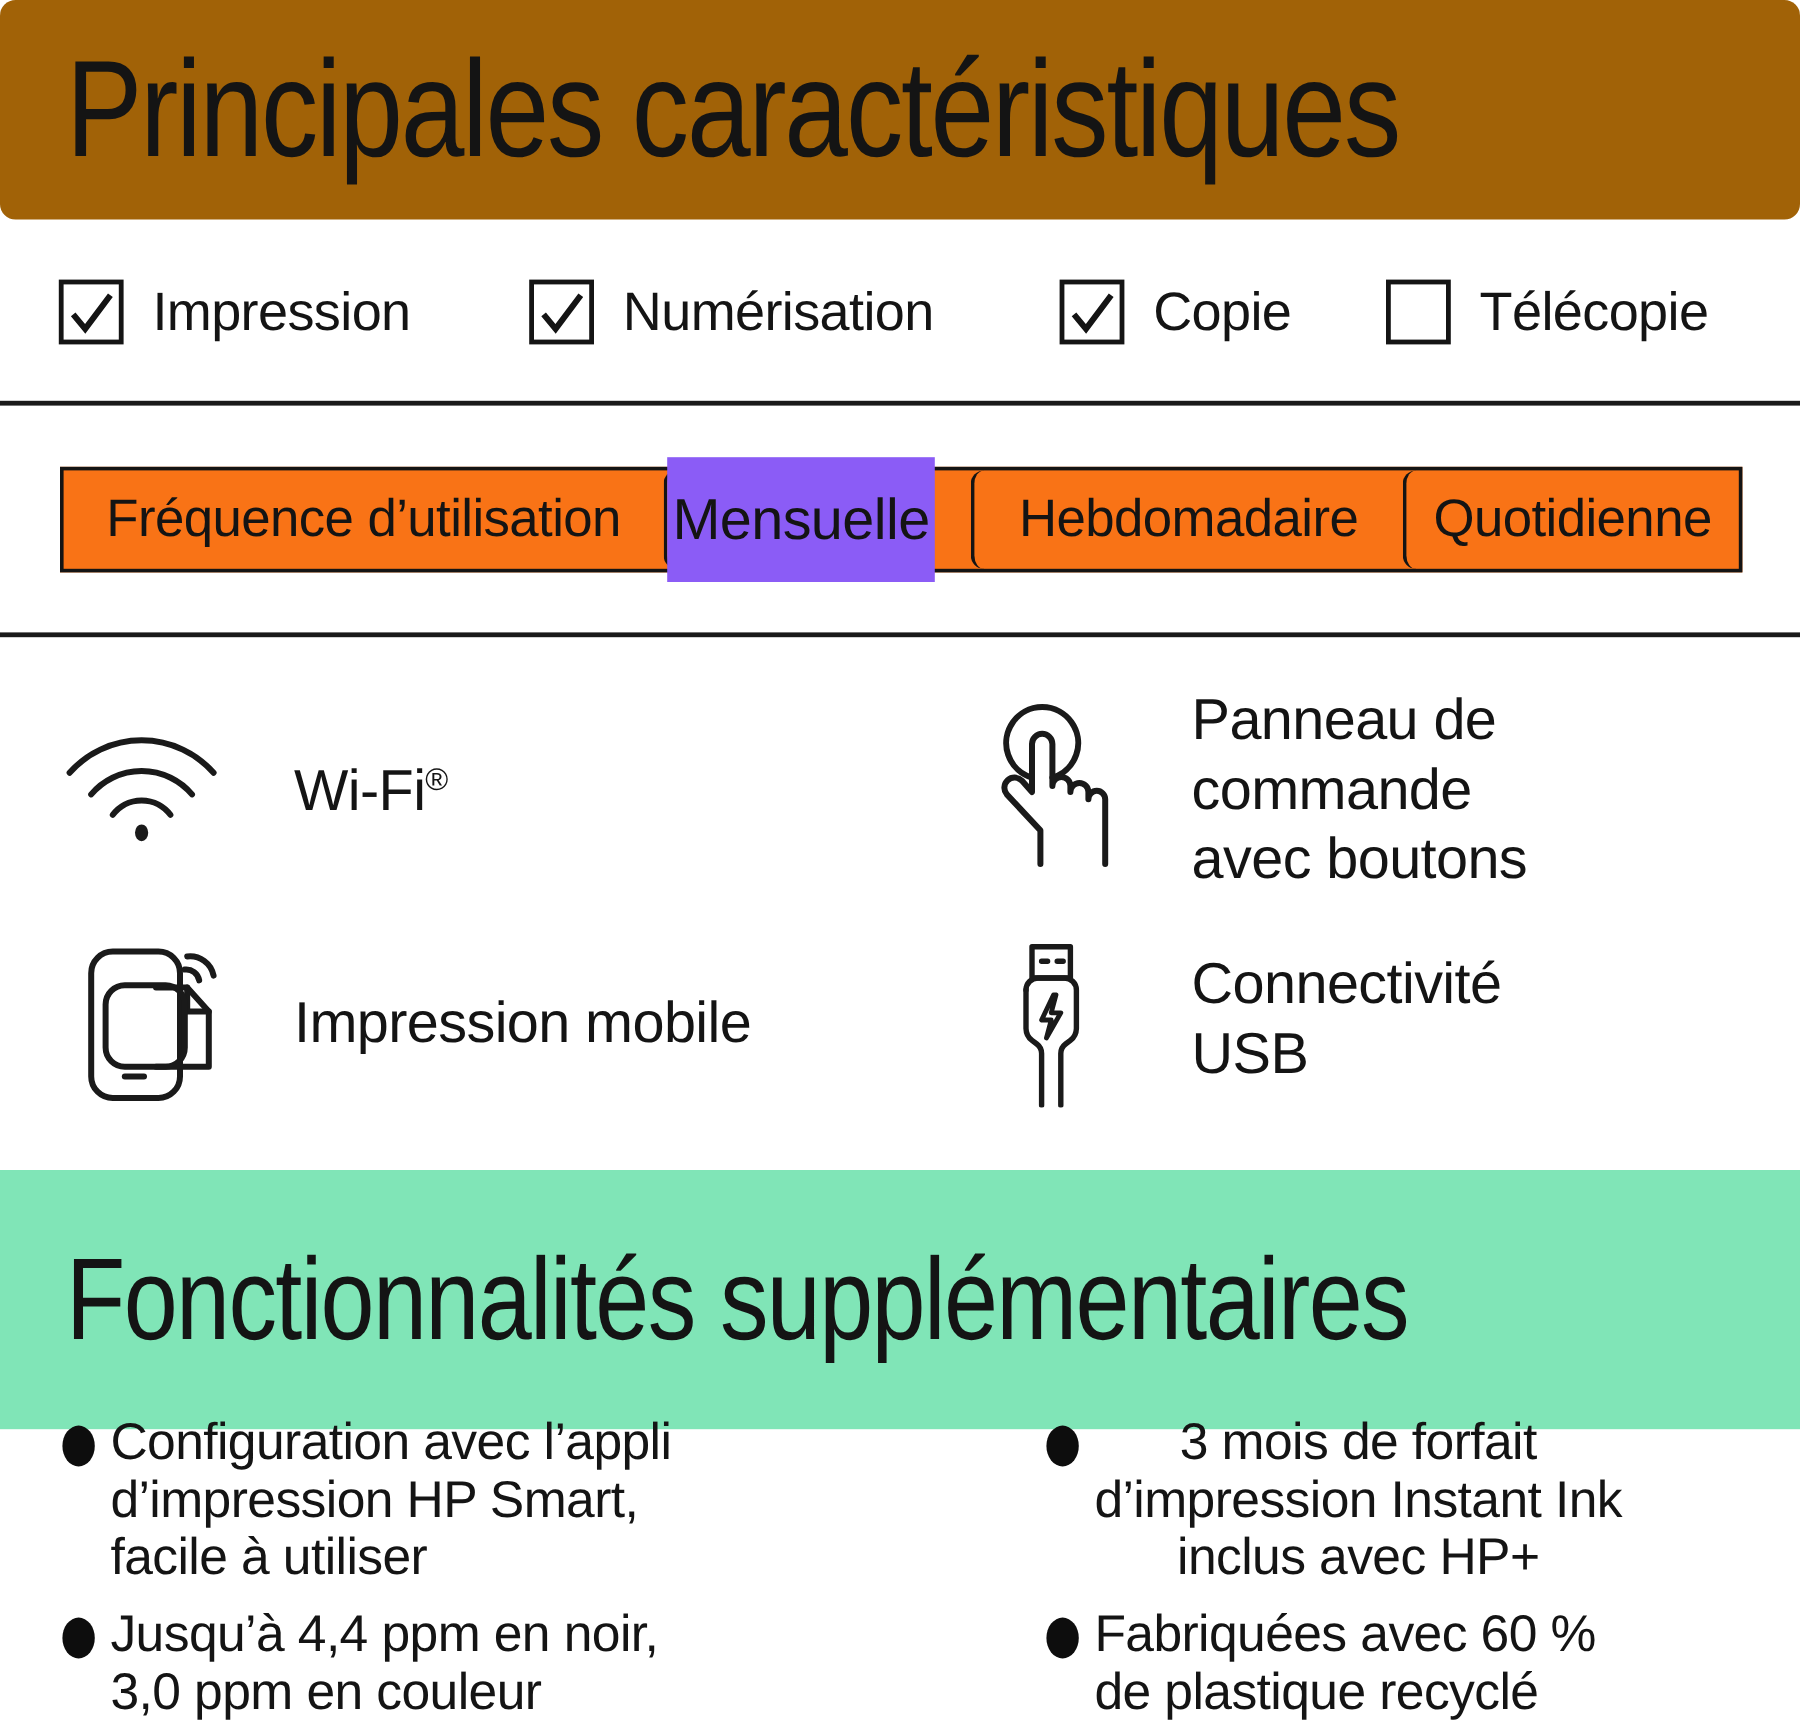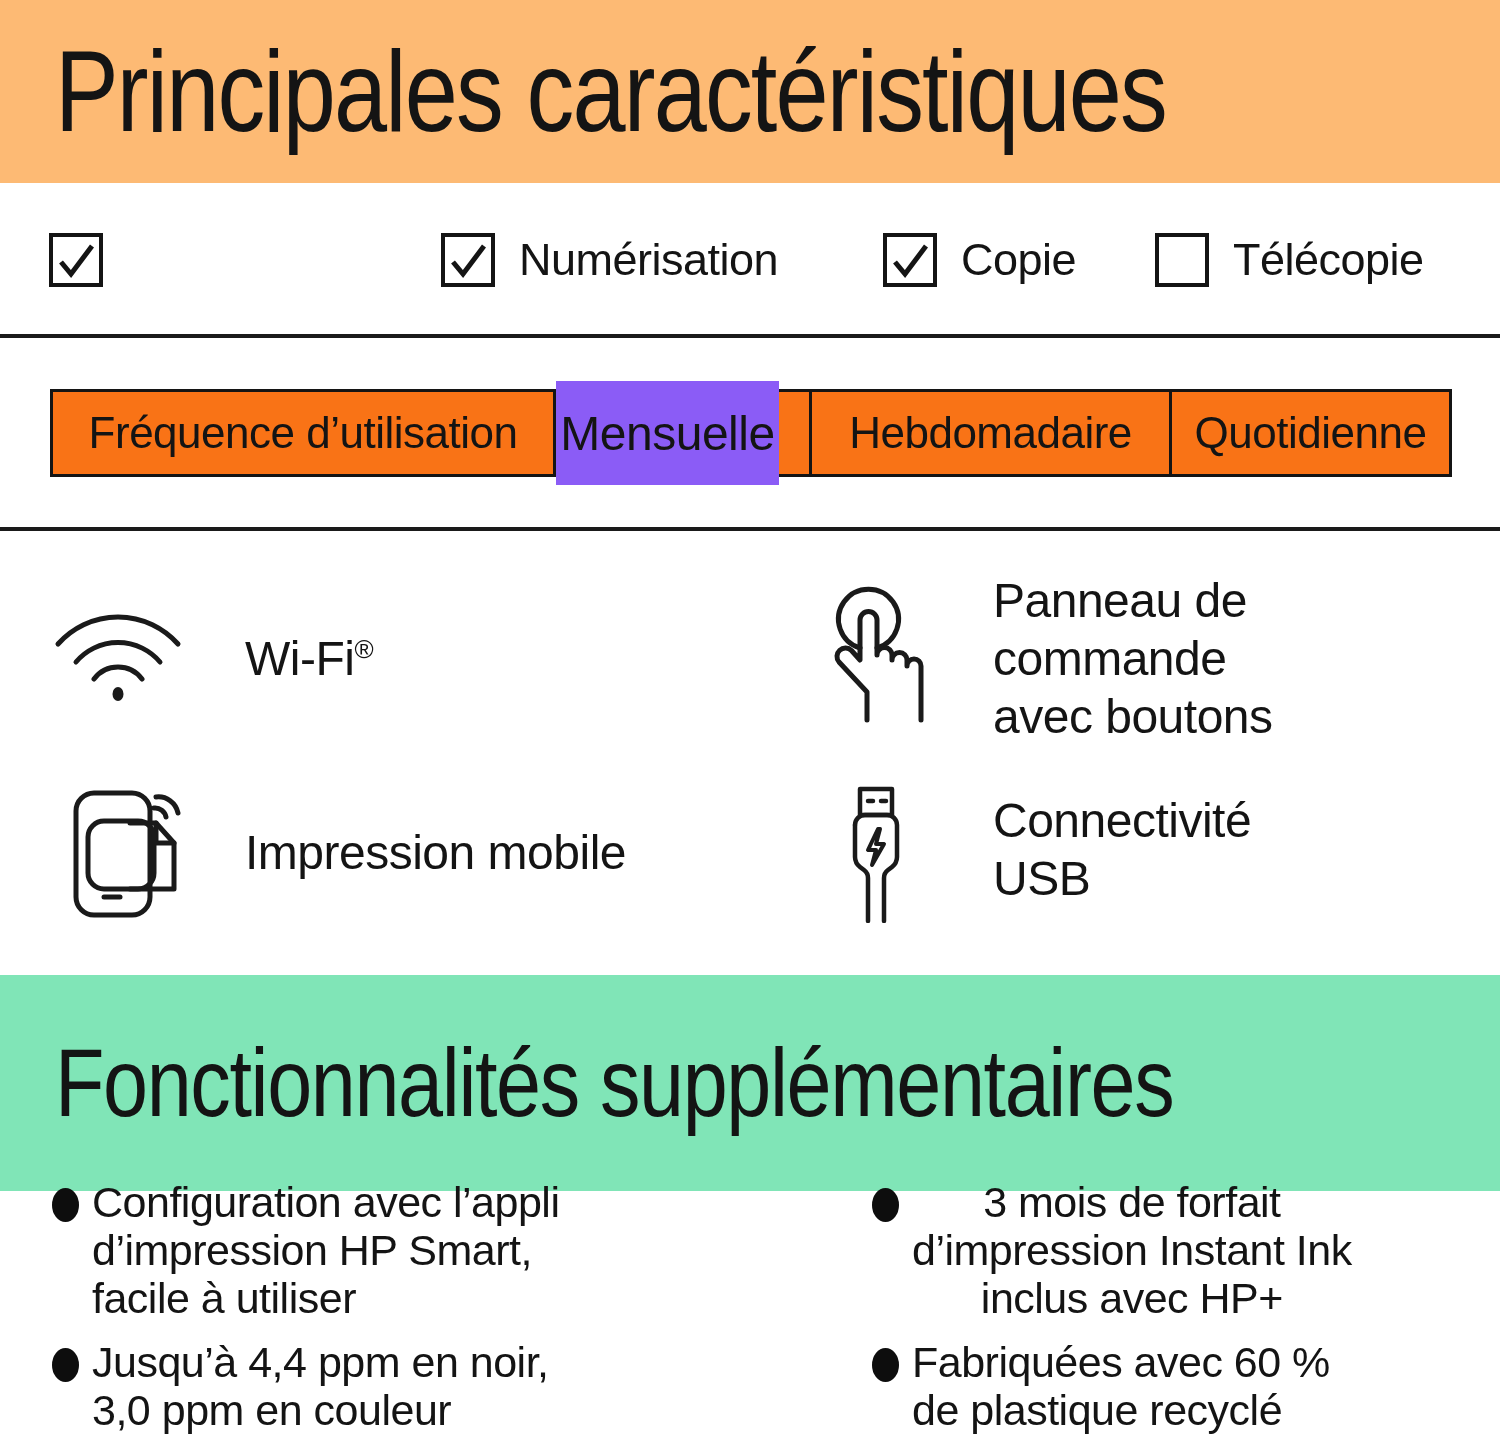--- a/index.html
+++ b/index.html
@@ -4,35 +4,35 @@
 <style>
   html,body{margin:0;padding:0;}
   body{
     width:1500px;height:1442px;position:relative;overflow:hidden;
     background:#ffffff;color:#141414;
     font-family:"Liberation Sans", sans-serif;
     letter-spacing:-0.5px;
   }
   .abs{position:absolute;}
   
-  .banner-top{left:0;top:0;width:1500px;height:183px;background:#fdba74;display:flex;align-items:center;}
+  .banner-top{left:0;top:0;width:1500px;height:183px;background:#a16207;display:flex;align-items:center;border-radius:13px;}
   .banner-title{margin:0 0 0 55px;font-size:106px;font-weight:400;letter-spacing:-2px;
     transform:scale(0.90,1.08);transform-origin:left center;white-space:nowrap;}
   
   .cap-item{top:233px;display:flex;align-items:center;gap:24px;height:54px;}
   .cap-box{width:54px;height:54px;border:4px solid #141414;box-sizing:border-box;background:#fff;
     display:flex;align-items:center;justify-content:center;}
   .cap-label{font-size:45px;white-space:nowrap;}
   
   .hline{left:0;width:1500px;height:4px;background:#1a1a1a;}
   
   .freq-table{left:50px;top:389px;width:1402px;height:88px;border:3px solid #141414;box-sizing:border-box;display:flex;background:#f97316;}
   .freq-cell{box-sizing:border-box;display:flex;align-items:center;justify-content:center;
     font-size:44px;white-space:nowrap;flex:0 0 auto;}
-  .freq-cell + .freq-cell{border-left:3px solid #141414;}
+  .freq-cell + .freq-cell{border-left:3px solid #141414;border-radius:11px;}
   .freq-selected{left:556px;top:381px;width:223px;height:104px;background:#8b5cf6;
     display:flex;align-items:center;justify-content:center;font-size:48px;}
   
   .feat-label{font-size:48px;line-height:58px;white-space:nowrap;}
   .feat-label sup{font-size:26px;letter-spacing:0;}
   svg.icon{stroke:#1a1a1a;fill:none;stroke-linecap:round;stroke-linejoin:round;}
   
   .banner-mint{left:0;top:975px;width:1500px;height:216px;background:#80e5b7;display:flex;align-items:center;}
   .mint-title{margin:0 0 0 55px;font-size:88px;font-weight:400;letter-spacing:-1.5px;
     transform:scale(0.92,1.10);transform-origin:left center;white-space:nowrap;}
@@ -47,20 +47,21 @@
 <header class="abs banner-top">
   <h1 class="banner-title">Principales caractéristiques</h1>
 </header>
 
 <div class="abs cap-item" style="left:49px;">
   <span class="cap-box">
     <svg width="44" height="44" viewBox="0 0 44 44">
       <polyline points="7,24 17,36 38,8" stroke="#141414" stroke-width="5" fill="none"></polyline>
       </svg>
   </span>
+  <span class="cap-label">Impression</span>
 </div>
 <div class="abs cap-item" style="left:441px;">
   <span class="cap-box">
     <svg width="44" height="44" viewBox="0 0 44 44">
       <polyline points="7,24 17,36 38,8" stroke="#141414" stroke-width="5" fill="none"></polyline>
       </svg>
   </span>
   <span class="cap-label">Numérisation</span>
 </div>
 <div class="abs cap-item" style="left:883px;">

